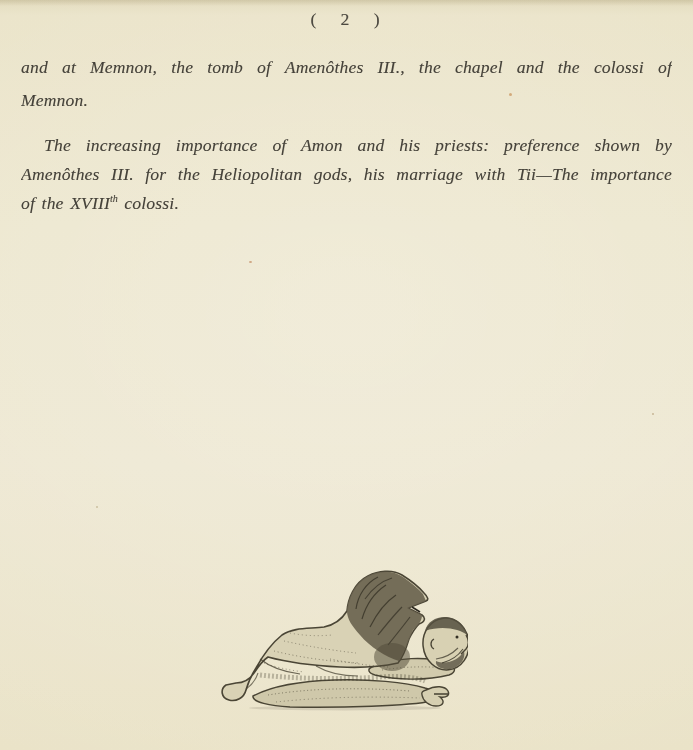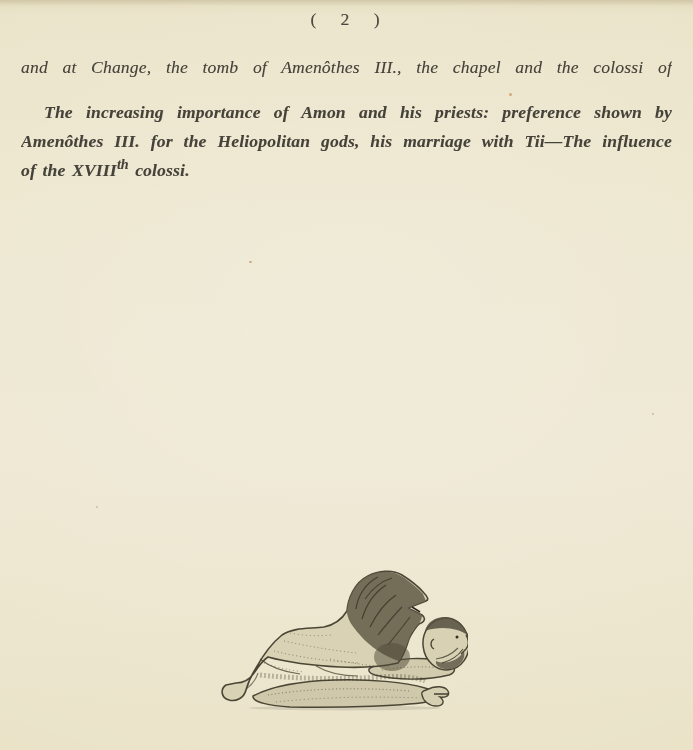--- a/index.html
+++ b/index.html
@@ -18,47 +18,48 @@
     margin-top:9px;text-align:center;font-style:normal;
     font-size:17.5px;letter-spacing:3px;word-spacing:14px;color:#4c4941;
     text-shadow:0.3px 0.3px 0.6px rgba(70,64,52,0.35);
   }
   .para{font-style:italic;font-size:17.5px;letter-spacing:0.2px;word-spacing:2px;
     text-shadow:0.3px 0.3px 0.6px rgba(70,64,52,0.3);}
   .p1{margin-top:21px;line-height:33px;}
   .p2{margin-top:14px;line-height:29px;}
   .line{text-align:justify;text-align-last:justify;overflow:hidden;white-space:normal;}
   .p1 .line{height:33px;}
-  .p2 .line{height:29px;font-weight:bold;}
+  .p2 .line{height:29px;}
   .line.last{text-align:left;text-align-last:left;}
   .indent{text-indent:23px;}
-  sup.ord{font-size:14px;vertical-align:super;line-height:0;letter-spacing:0;}
+  sup.ord{font-size:10px;vertical-align:super;line-height:0;letter-spacing:0;}
   .figure{position:absolute;left:220px;top:569px;width:248px;height:143px;}
   .speck{position:absolute;border-radius:50%;}
   .speck.s1{left:509px;top:93px;width:3px;height:3px;background:rgba(190,120,55,0.55);}
   .speck.s2{left:249px;top:261px;width:3px;height:2px;background:rgba(175,100,50,0.5);}
   .speck.s3{left:652px;top:413px;width:2px;height:2px;background:rgba(150,120,70,0.45);}
   .speck.s4{left:96px;top:506px;width:2px;height:2px;background:rgba(150,130,80,0.4);}
 </style>
 </head>
 <body>
 
 <div class="top-edge"></div>
 
 <div class="page">
 
   <div class="page-number">( 2 )</div>
 
   <div class="para p1">
-    <div class="line">and at Change, the tomb of Amenôthes III., the chapel and the colossi of</div>
+    <div class="line">and at Memnon, the tomb of Amenôthes III., the chapel and the colossi of</div>
+    <div class="line last">Memnon.</div>
   </div>
 
   <div class="para p2">
     <div class="line indent">The increasing importance of Amon and his priests: preference shown by</div>
-    <div class="line">Amenôthes III. for the Heliopolitan gods, his marriage with Tii—The influence</div>
+    <div class="line">Amenôthes III. for the Heliopolitan gods, his marriage with Tii—The importance</div>
     <div class="line last"><span>of the XVIII</span><sup class="ord">th</sup><span> colossi.</span></div>
   </div>
 
 </div>
 
 <div class="figure">
   <svg width="248" height="143" viewBox="0 0 248 143" role="img" aria-label="Engraving of a small sculpture: a recumbent lion with open jaws over the head of a bearded man lying on a base">
 
     <ellipse cx="125" cy="139" rx="96" ry="2.4" fill="#4b4636" opacity="0.14"></ellipse>
 

